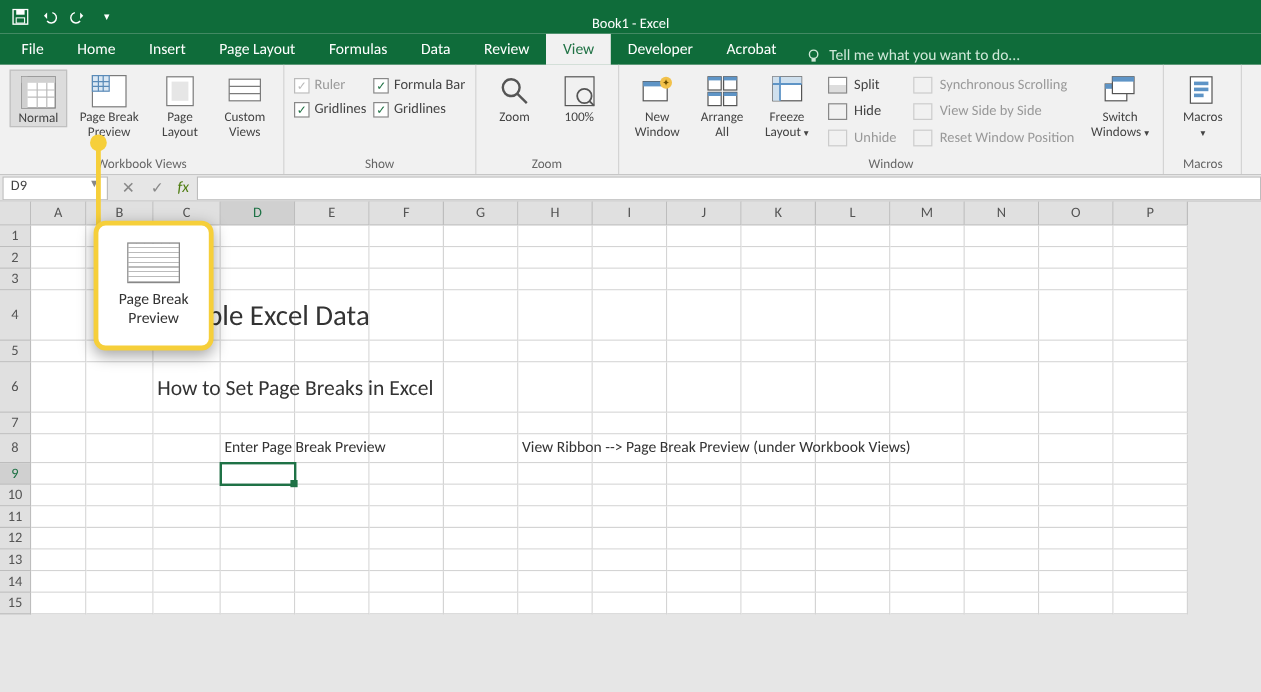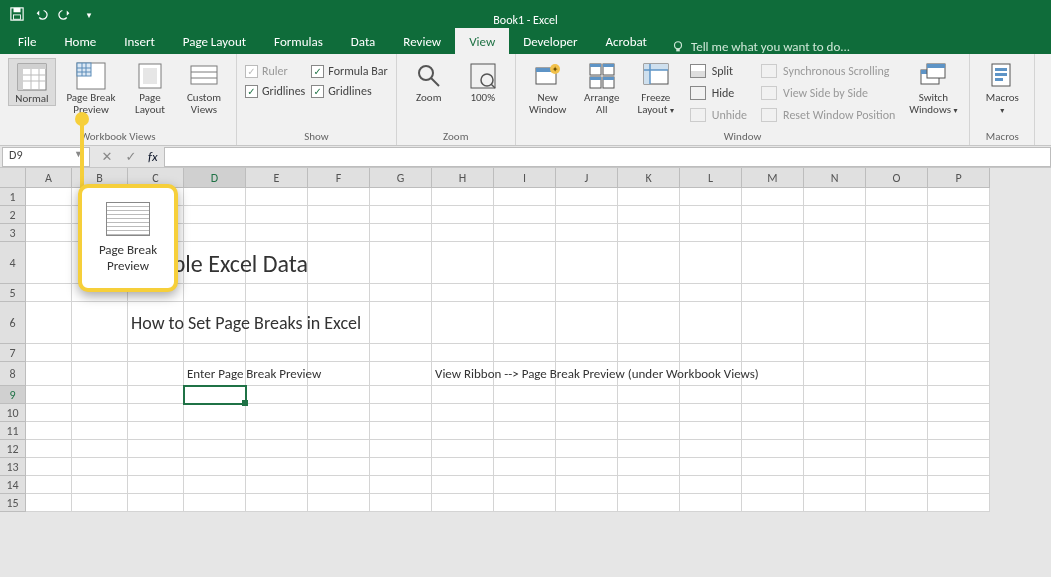--- a/index.html
+++ b/index.html
@@ -39,21 +39,21 @@
 .smallitem .mini { width: 16px; height: 14px; border: 1px solid #888; }
 .wincol { display: flex; flex-direction: column; gap: 4px; padding-top: 4px; }
 svg { display: block; }
 
 
 .fbar { height: 22px; background: #e6e6e6; border-bottom: 1px solid #c6c6c6; display: flex; align-items: center; }
 .namebox { width: 88px; height: 20px; background: #fff; border: 1px solid #bdbdbd; margin: 0 2px; font-size: 12px; padding: 0 6px; display: flex; color: #444; }
 .namebox .dd { margin-left: auto; font-size: 9px; color: #888; }
 .fxarea { display: flex; align-items: center; gap: 10px; padding-left: 8px; }
 .fxarea .sym { color: #888; font-size: 13px; width: 14px; text-align: center; }
-.fxarea .fx { font-style: italic; color: #0f172a; font-size: 13px; }
+.fxarea .fx { font-style: italic; color: #4d7c0f; font-size: 13px; }
 .fxinput { flex: 1; height: 20px; background: #fff; border: 1px solid #bdbdbd; margin-left: 6px; }
 
 
 .gridwrap { position: relative; }
 .corner { position: absolute; left: 0; top: 0; width: 26px; height: 20px; background: #e0e0e0; border-right: 1px solid #bdbdbd; border-bottom: 1px solid #bdbdbd; }
 .colheads { position: absolute; left: 26px; top: 0; height: 20px; display: flex; }
 .colhead { background: #e0e0e0; border-right: 1px solid #bdbdbd; border-bottom: 1px solid #bdbdbd; font-size: 12px; color: #555; display: flex; align-items: center; justify-content: center; }
 .rowheads { position: absolute; left: 0; top: 20px; width: 26px; display: flex; flex-direction: column; }
 .rowhead { background: #e0e0e0; border-right: 1px solid #bdbdbd; border-bottom: 1px solid #bdbdbd; font-size: 12px; color: #555; display: flex; align-items: center; justify-content: center; }
 .cells { position: absolute; left: 26px; top: 20px; }

